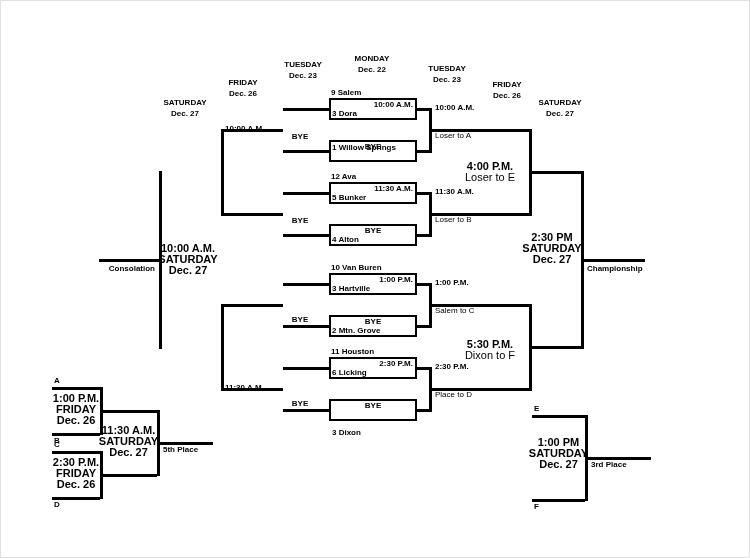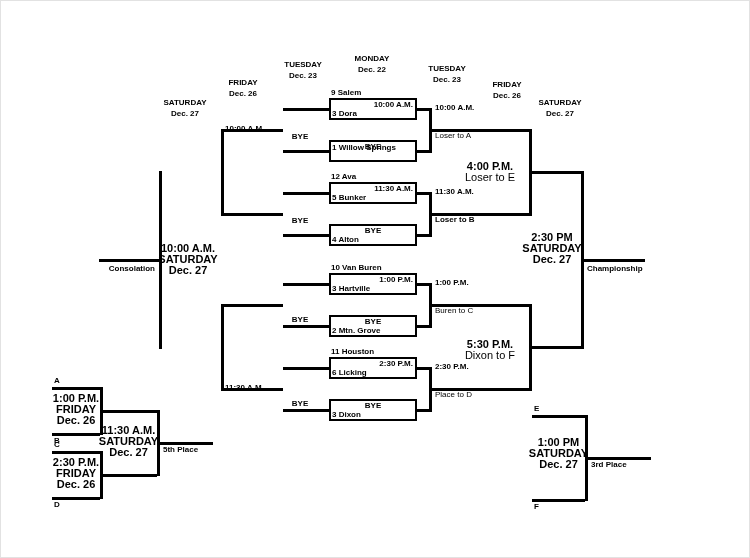--- a/index.html
+++ b/index.html
@@ -123,41 +123,41 @@
     <div class="gtime" style="left: 332px; top: 316px; width: 80px; text-align: center;">BYE</div>
     <div class="seed" style="left: 331px; top: 325px;">2 Mtn. Grove</div>
     <div class="hline" style="left: 282px; top: 324px; width: 46px;"></div>
     <div class="gbox" style="left: 328px; top: 356px; width: 88px; height: 22px;"></div>
     <div class="gtime" style="left: 332px; top: 358px; width: 80px; text-align: right;">2:30 P.M.</div>
     <div class="seed" style="left: 330px; top: 346px;">11 Houston</div>
     <div class="seed" style="left: 331px; top: 367px;">6 Licking</div>
     <div class="hline" style="left: 282px; top: 366px; width: 46px;"></div>
     <div class="gbox" style="left: 328px; top: 398px; width: 88px; height: 22px;"></div>
     <div class="gtime" style="left: 332px; top: 400px; width: 80px; text-align: center;">BYE</div>
-    <div class="seed" style="left: 331px; top: 409px;">3 Dixon</div>
+    <div class="seed" style="left: 331px; top: 427px;">3 Dixon</div>
     <div class="hline" style="left: 282px; top: 408px; width: 46px;"></div>
     <div class="byelab" style="left: 299px; top: 131px;">BYE</div>
     <div class="byelab" style="left: 299px; top: 215px;">BYE</div>
     <div class="byelab" style="left: 299px; top: 314px;">BYE</div>
     <div class="byelab" style="left: 299px; top: 398px;">BYE</div>
     <div class="hline" style="left: 416px; top: 107px; width: 12px;"></div>
     <div class="hline" style="left: 416px; top: 149px; width: 12px;"></div>
     <div class="vline" style="left: 428px; top: 107px; height: 45px;"></div>
     <div class="gtime" style="left: 434px; top: 102px;">10:00 A.M.</div>
     <div class="gtime" style="left: 434px; top: 130px; font-weight: normal;">Loser to A</div>
     <div class="hline" style="left: 416px; top: 191px; width: 12px;"></div>
     <div class="hline" style="left: 416px; top: 233px; width: 12px;"></div>
     <div class="vline" style="left: 428px; top: 191px; height: 45px;"></div>
     <div class="gtime" style="left: 434px; top: 186px;">11:30 A.M.</div>
-    <div class="gtime" style="left: 434px; top: 214px; font-weight: bold;">Loser to B</div>
+    <div class="gtime" style="left: 434px; top: 214px; font-weight: normal;">Loser to B</div>
     <div class="hline" style="left: 416px; top: 282px; width: 12px;"></div>
     <div class="hline" style="left: 416px; top: 324px; width: 12px;"></div>
     <div class="vline" style="left: 428px; top: 282px; height: 45px;"></div>
     <div class="gtime" style="left: 434px; top: 277px;">1:00 P.M.</div>
-    <div class="gtime" style="left: 434px; top: 305px; font-weight: normal;">Buren to C</div>
+    <div class="gtime" style="left: 434px; top: 305px; font-weight: normal;">Salem to C</div>
     <div class="hline" style="left: 416px; top: 366px; width: 12px;"></div>
     <div class="hline" style="left: 416px; top: 408px; width: 12px;"></div>
     <div class="vline" style="left: 428px; top: 366px; height: 45px;"></div>
     <div class="gtime" style="left: 434px; top: 361px;">2:30 P.M.</div>
     <div class="gtime" style="left: 434px; top: 389px; font-weight: normal;">Place to D</div>
     <div class="hline" style="left: 428px; top: 128px; width: 100px;"></div>
     <div class="hline" style="left: 428px; top: 212px; width: 100px;"></div>
     <div class="vline" style="left: 528px; top: 128px; height: 87px;"></div>
     <div class="meta" style="left: 489px; top: 160px; font-weight: bold;">4:00 P.M.</div>
     <div class="meta" style="left: 489px; top: 171px; font-weight: normal;">Loser to E</div>

